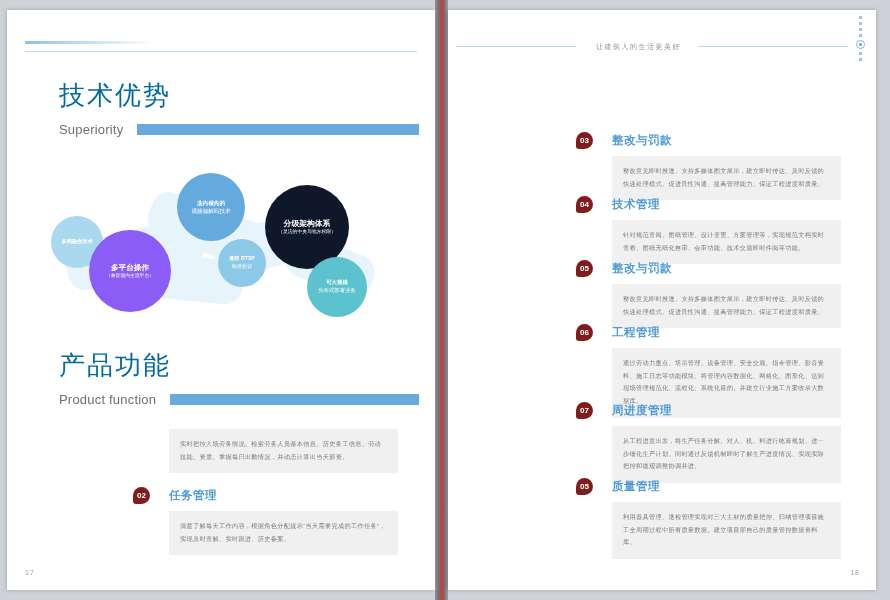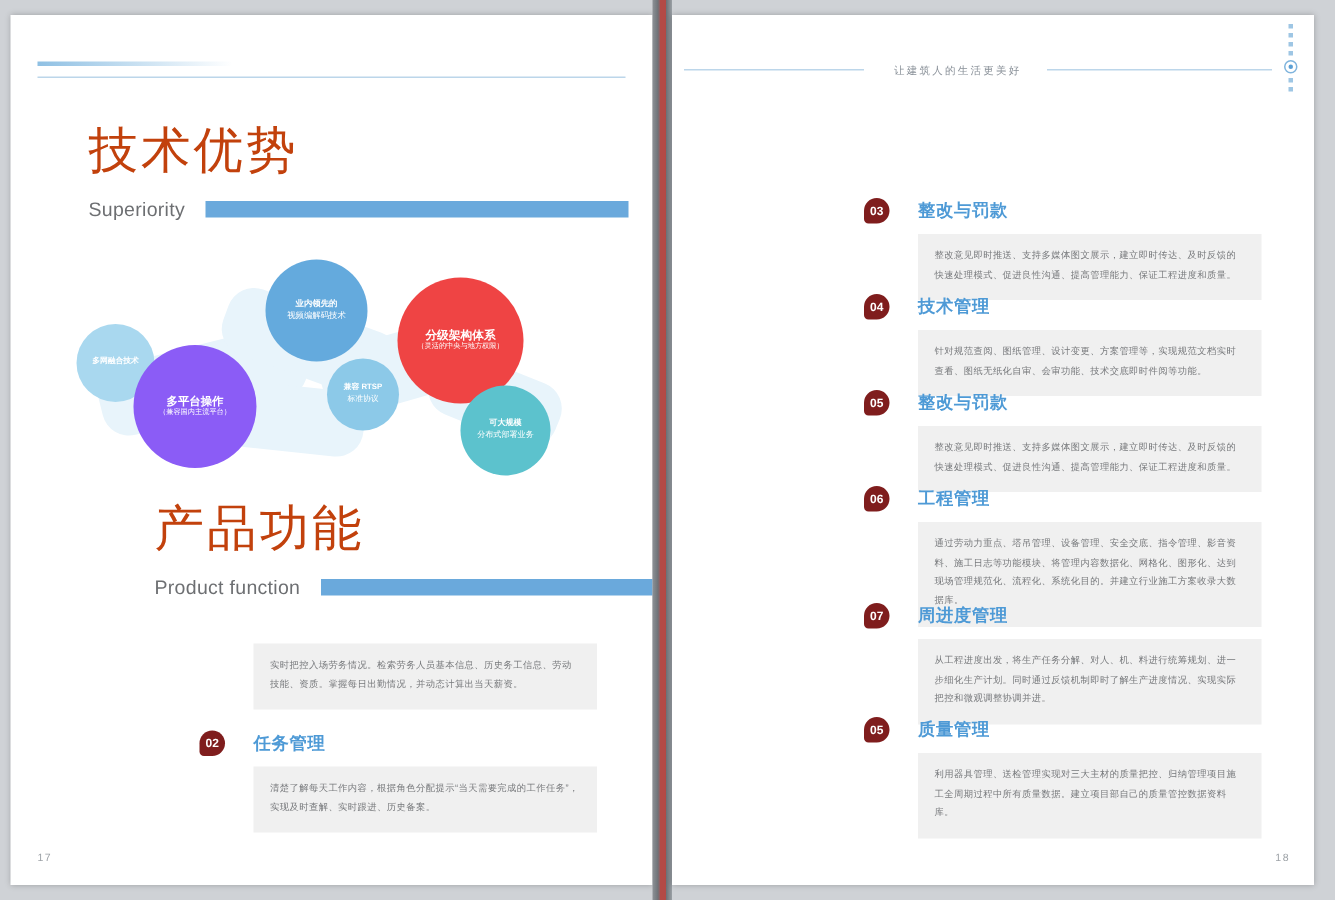--- a/index.html
+++ b/index.html
@@ -63,21 +63,21 @@
     border-radius: 50%; background: #fff; margin: 1px auto 3px;
     position: relative;
   }
   .dotcol .ring::after{
     content:""; position:absolute; left:2px; top:2px;
     width:3px; height:3px; background:#5b9fd4; border-radius:50%;
   }
 
   
   .sec-title {
-    font-size: 33px; color: #c2410c; letter-spacing: 2px;
+    font-size: 26px; color: #0369a1; letter-spacing: 2px;
     font-family: "DejaVu Sans", "Liberation Sans", sans-serif;
     font-weight: 400;
   }
   .sec-sub-row { display: flex; align-items: center; margin-top: 9px; }
   .sec-sub {
     font-size: 13px; color: #6d6f72; letter-spacing: .2px; white-space: nowrap;
   }
   .sec-bar {
     height: 11px; background: #6aa9dc; margin-left: 14px; flex: 1;
   }
@@ -148,39 +148,39 @@
       <div class="connector" style="left:248px; top:74px; width:90px; height:44px; transform:rotate(22deg);"></div>
       <div class="connector" style="left:86px; top:86px; width:120px; height:44px; transform:rotate(6deg);"></div>
 
       <div class="blob" style="left: 14px; top: 46px; width: 52px; height: 52px; background: rgb(169, 216, 239);">
           <div class="b1" style="font-size: 5.2px;">多网融合技术</div>
         </div>
       <div class="blob" style="left: 140px; top: 3px; width: 68px; height: 68px; background: rgb(100, 170, 221);">
           <div class="b1" style="font-size: 5.6px;">业内领先的</div>
           <div class="b2" style="font-size: 5.6px;">视频编解码技术</div>
         </div>
-      <div class="blob" style="left: 228px; top: 15px; width: 84px; height: 84px; background: #ef4444;">
+      <div class="blob" style="left: 228px; top: 15px; width: 84px; height: 84px; background: #0f172a;">
           <div class="b1" style="font-size: 7.8px;">分级架构体系</div>
           <div class="b2" style="font-size: 4.8px;">（灵活的中央与地方权限）</div>
         </div>
       <div class="blob" style="left: 52px; top: 60px; width: 82px; height: 82px; background: #8b5cf6;">
           <div class="b1" style="font-size: 7.6px;">多平台操作</div>
           <div class="b2" style="font-size: 4.8px;">（兼容国内主流平台）</div>
         </div>
       <div class="blob" style="left: 181px; top: 69px; width: 48px; height: 48px; background: rgb(140, 201, 232);">
           <div class="b1" style="font-size: 5.2px;">兼容 RTSP</div>
           <div class="b2" style="font-size: 5.2px;">标准协议</div>
         </div>
       <div class="blob" style="left: 270px; top: 87px; width: 60px; height: 60px; background: rgb(92, 194, 205);">
           <div class="b1" style="font-size: 5.4px;">可大规模</div>
           <div class="b2" style="font-size: 5.4px;">分布式部署业务</div>
         </div>
     </div>
 
-    <div style="position:absolute; left:52px; top:320px; width:360px;margin-left:44px;">
+    <div style="position:absolute; left:52px; top:338px; width:360px;">
       <div class="sec-title">产品功能</div>
       <div class="sec-sub-row">
         <div class="sec-sub">Product function</div>
         <div class="sec-bar"></div>
       </div>
     </div>
 
     <div class="feat" style="left:126px; top:412px; width:265px;">
       <div class="feat-body">实时把控入场劳务情况。检索劳务人员基本信息、历史务工信息、劳动技能、资质。掌握每日出勤情况，并动态计算出当天薪资。</div>
     </div>

